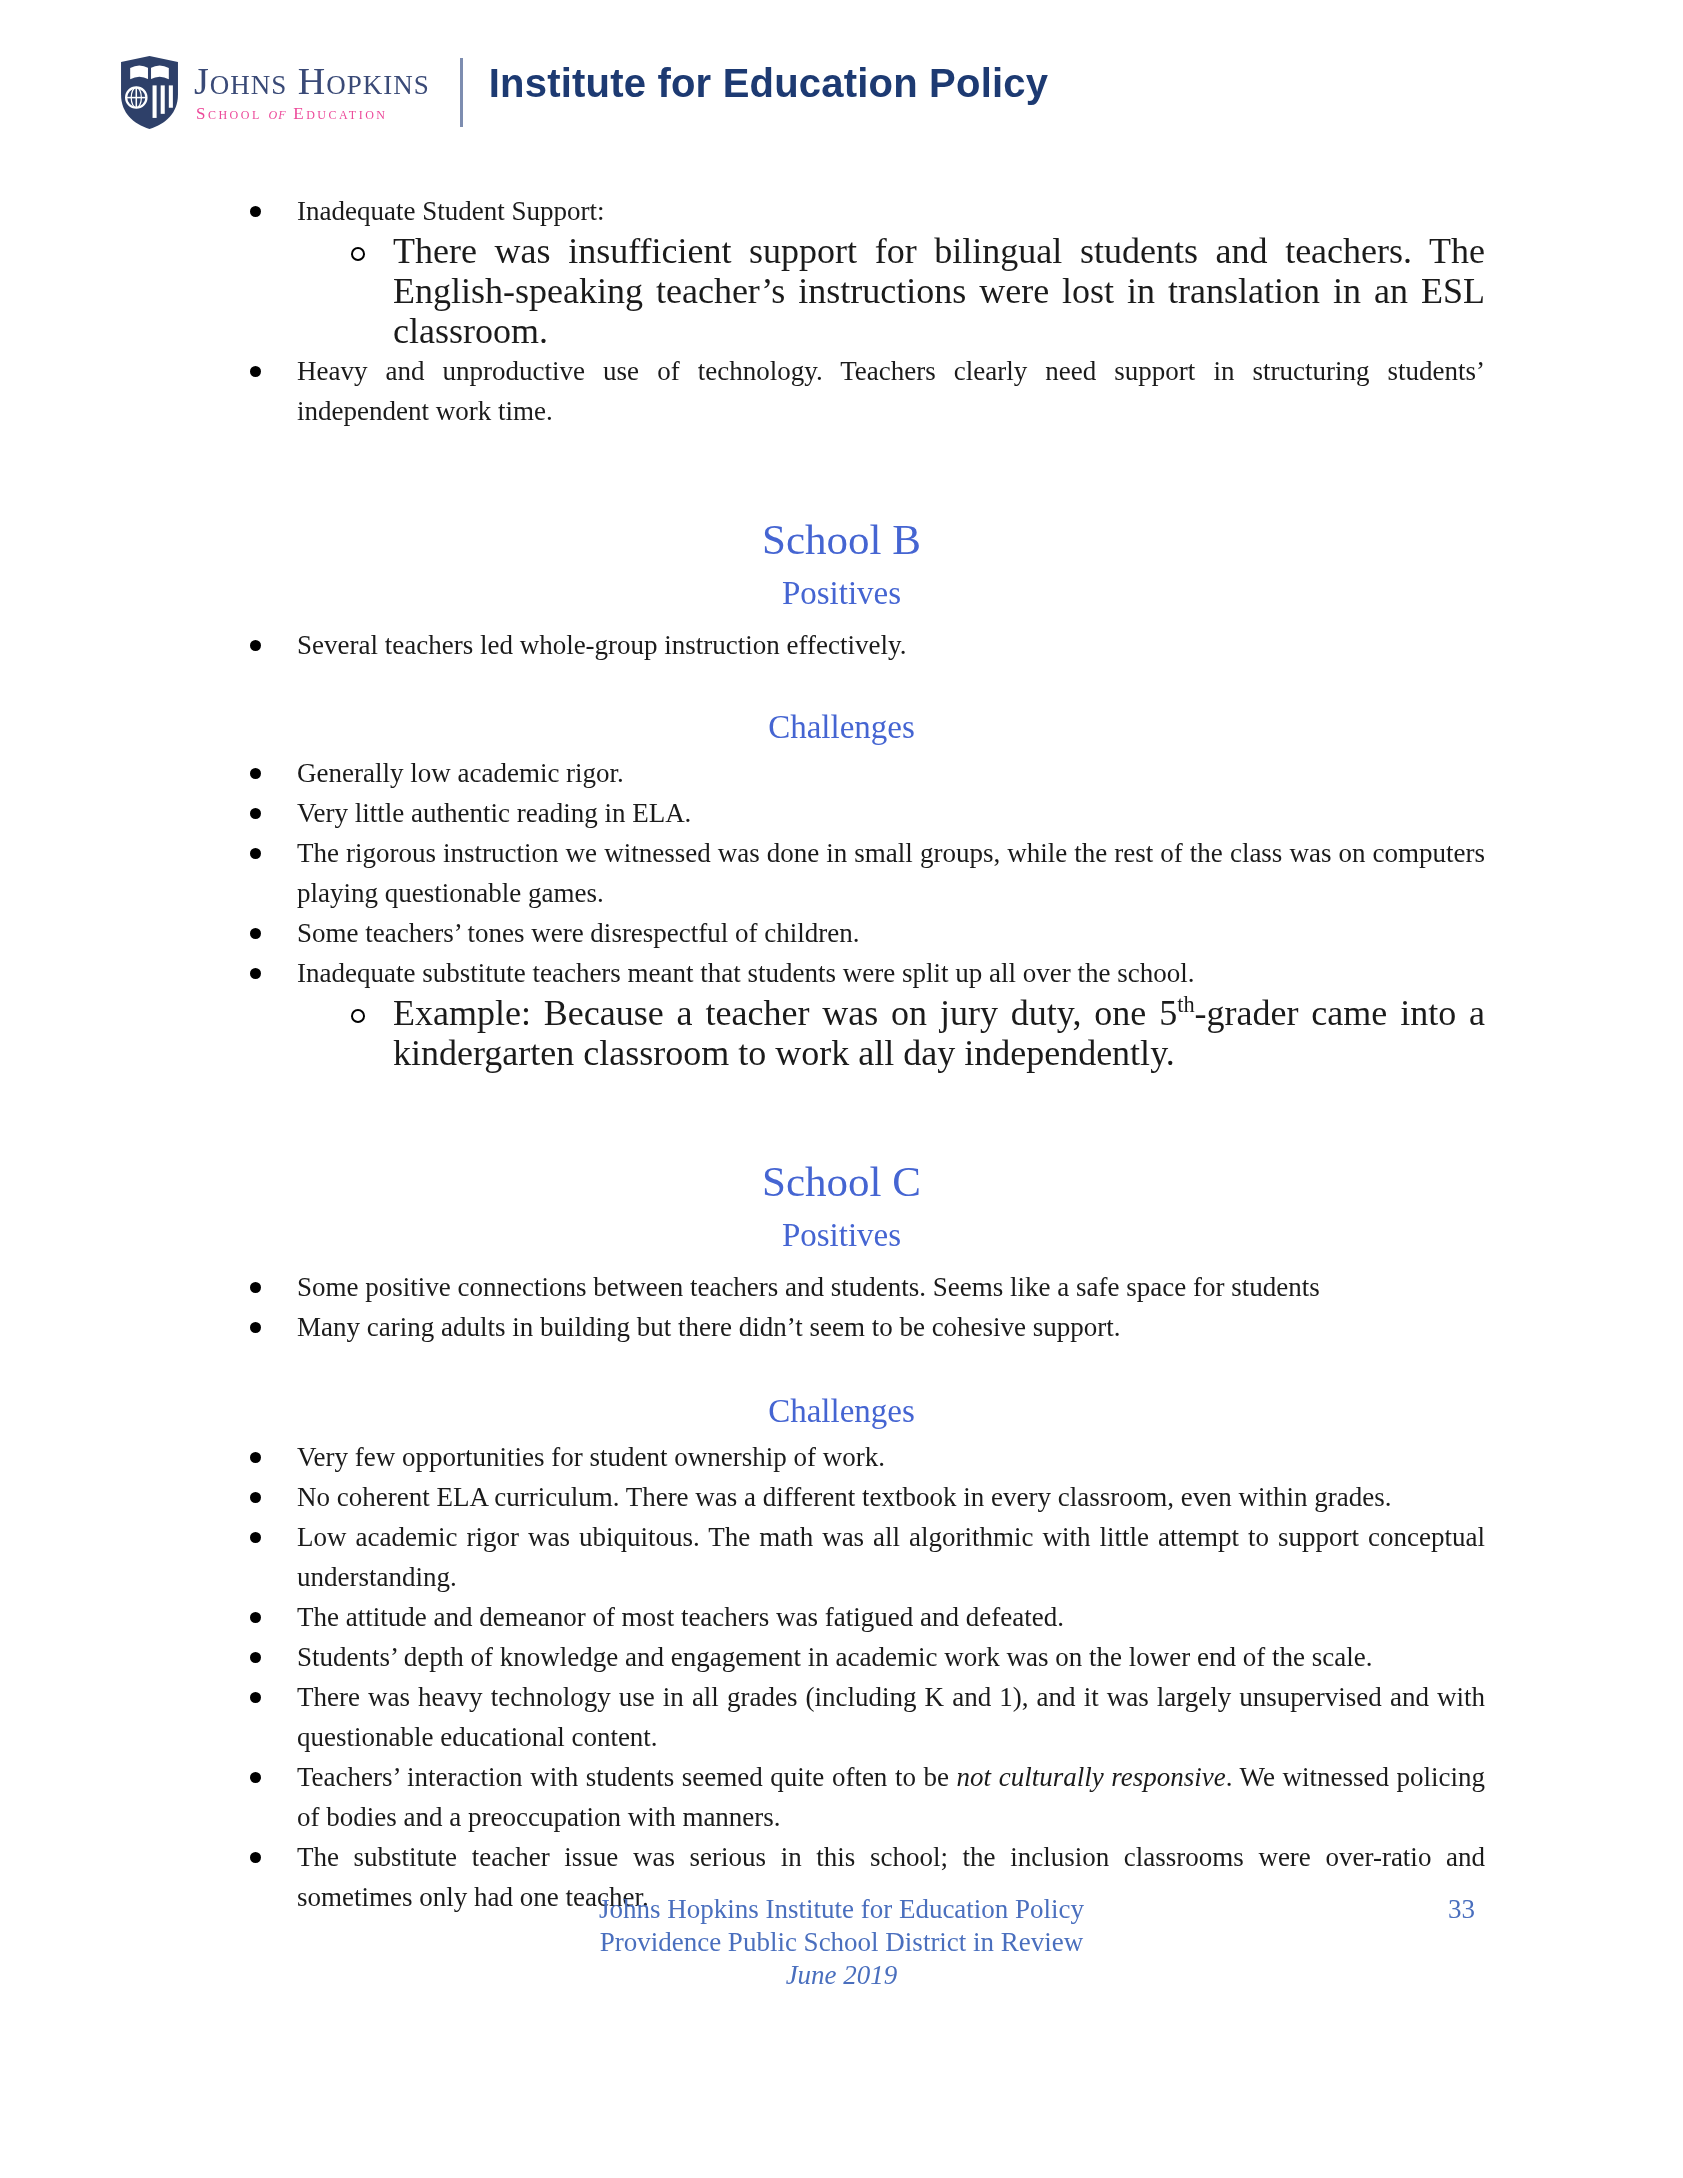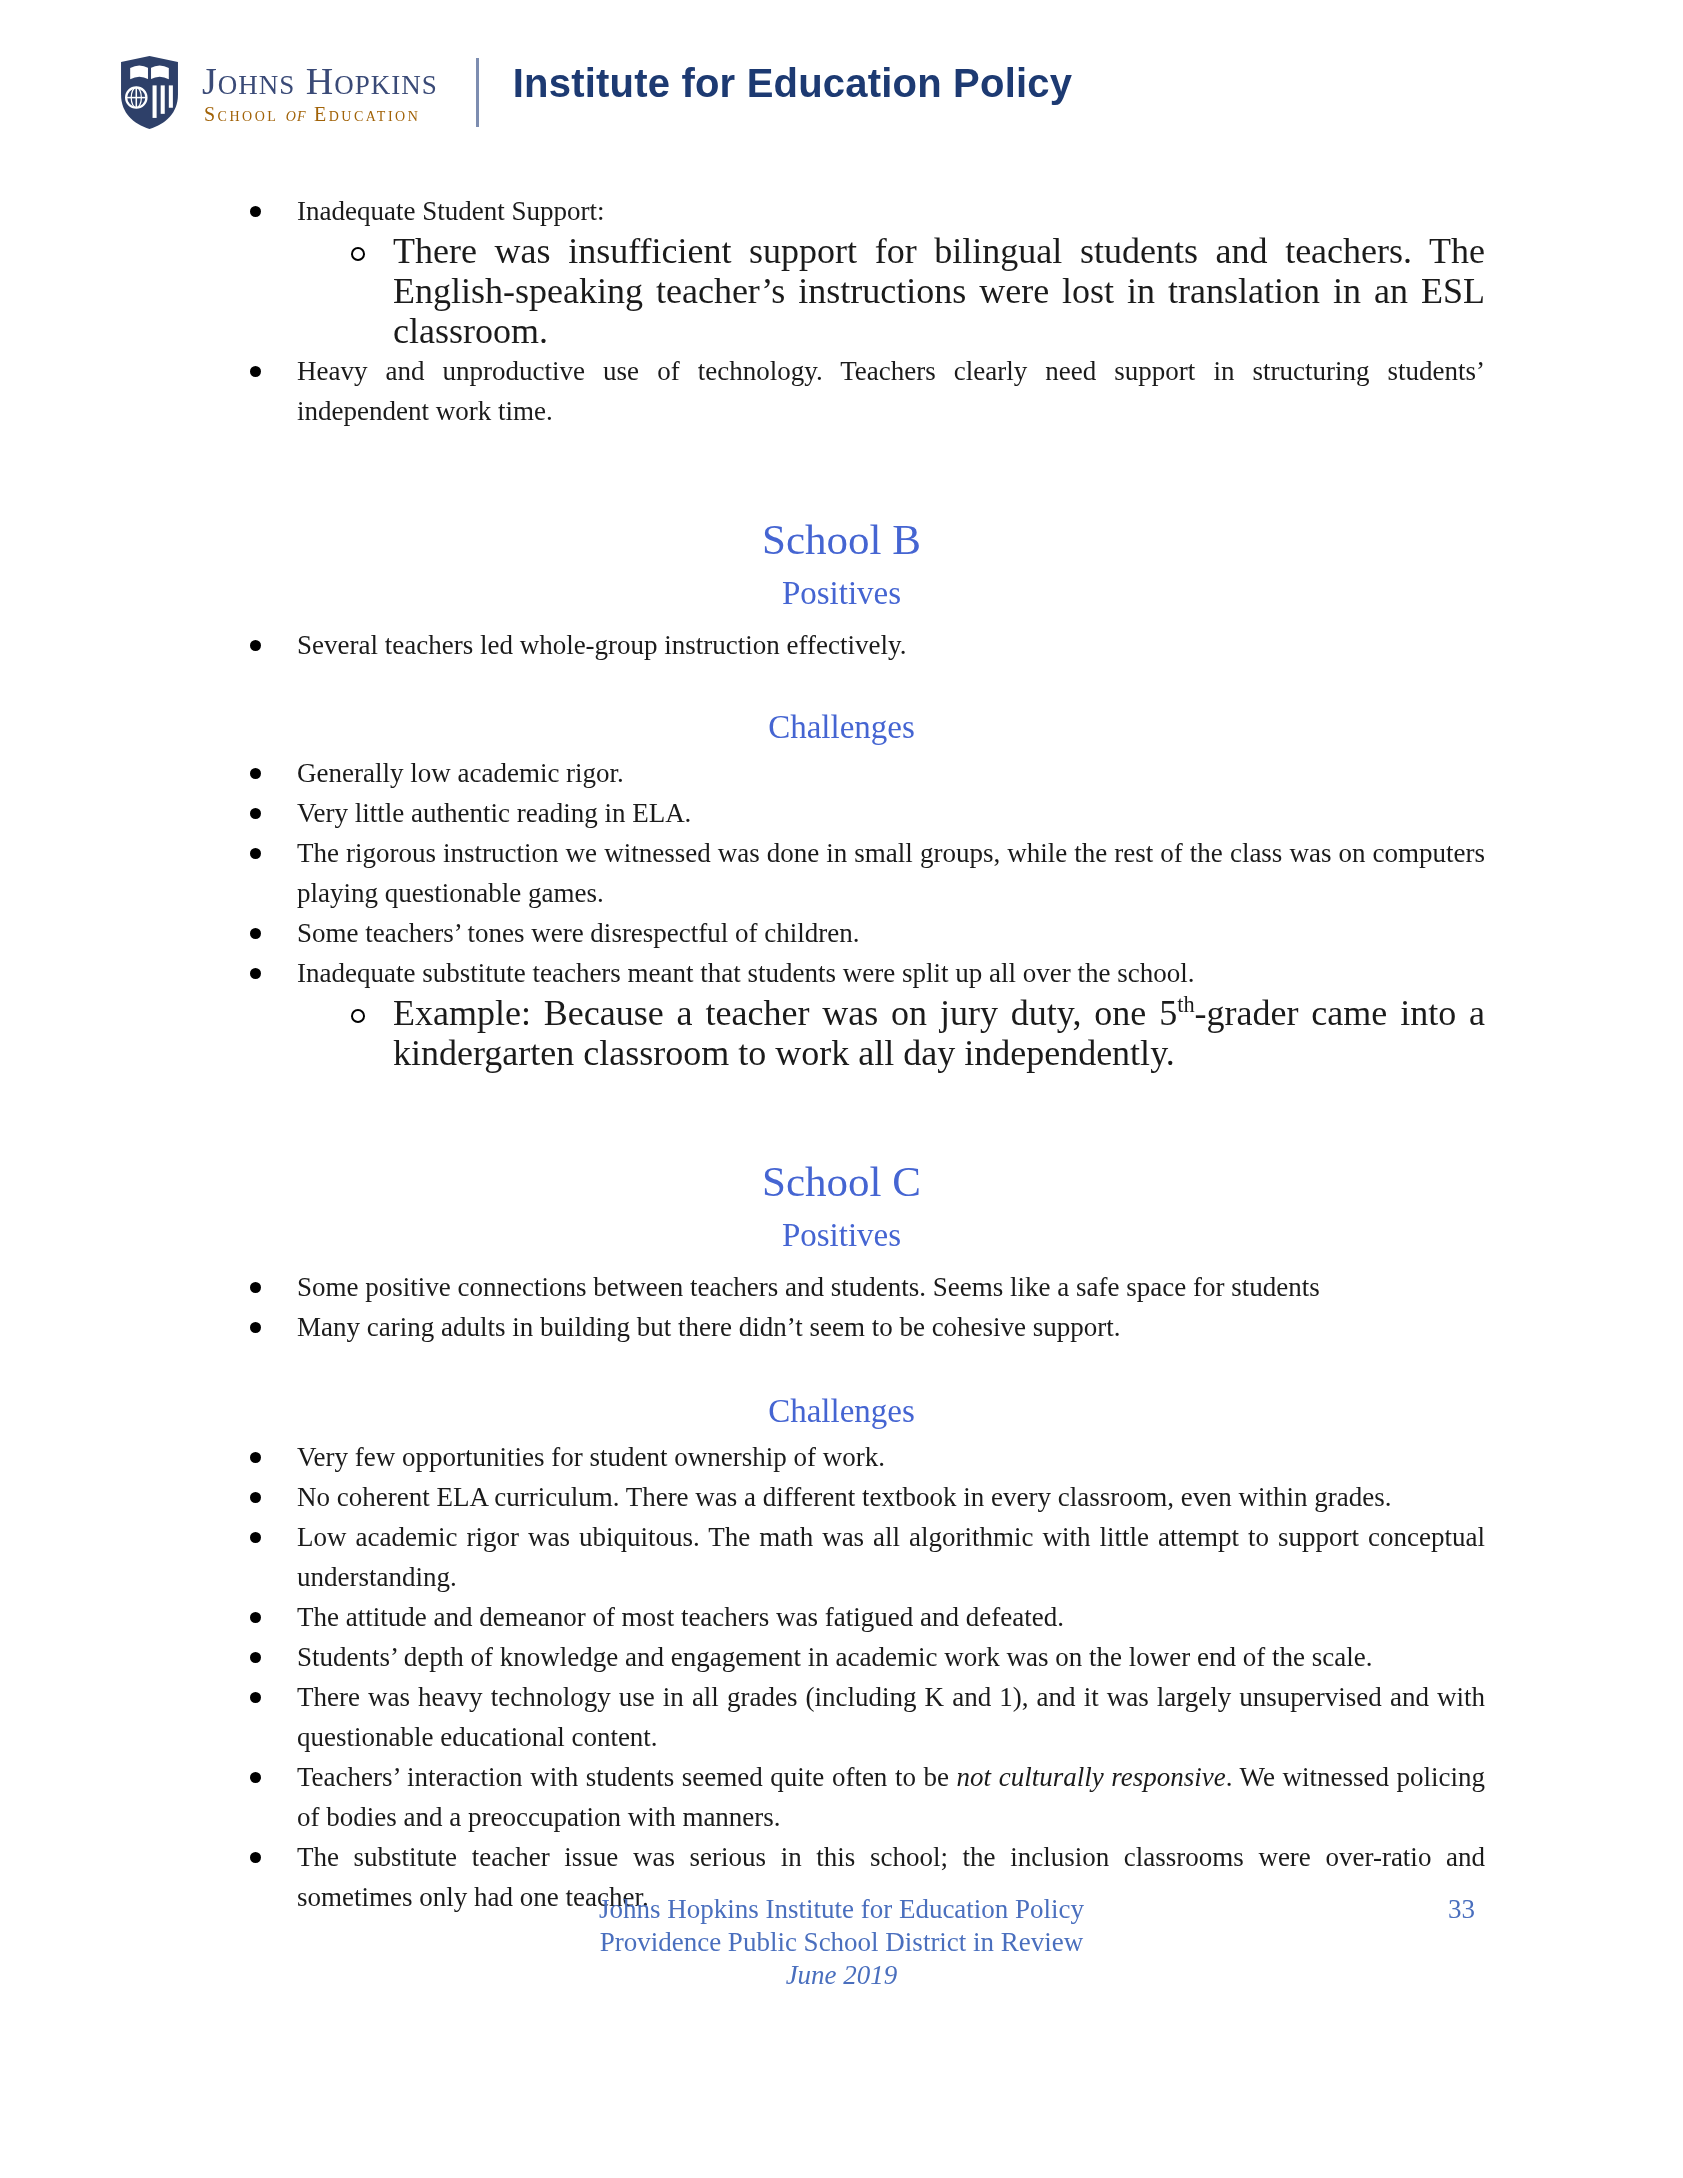--- a/index.html
+++ b/index.html
@@ -15,34 +15,34 @@
     position:relative;
     width:1683px; height:2178px;
     background:#ffffff;
     font-family:"Liberation Serif", serif;
     color:var(--text);
     overflow:hidden;
     margin:0 auto;
   }
 
   
-  .header { position:absolute; left:119px; top:54px; display:flex; align-items:center;gap:8px; }
+  .header { position:absolute; left:119px; top:54px; display:flex; align-items:center; }
   .shield { flex:0 0 auto; }
   .wordmark-block { margin-left:14px; }
   .wordmark {
     font-variant-caps:small-caps;
     font-size:38px; line-height:40px;
     letter-spacing:1px;
     color:var(--wordmark_navy);
   }
   .school-line {
     font-variant-caps:small-caps;
-    font-size:20px; line-height:22px;
+    font-size:17px; line-height:22px;
     letter-spacing:2.5px;
-    color:#a16207;
+    color:#ec4899;
     margin-top:2px; margin-left:2px;
   }
   .school-line .of { font-style:italic; text-transform:lowercase; letter-spacing:1px; }
   .header-divider {
     width:3px; height:69px; background:#7d8db0;
     margin:0 26px 0 30px; align-self:center;
   }
   .institute-name {
     font-family:"Liberation Sans", sans-serif;
     font-weight:bold; font-size:40px;

